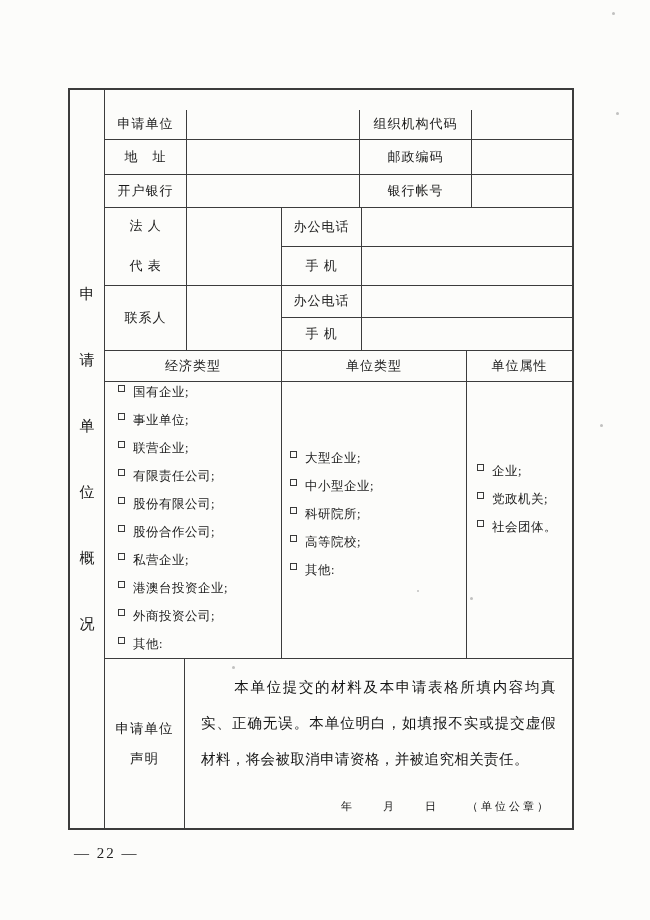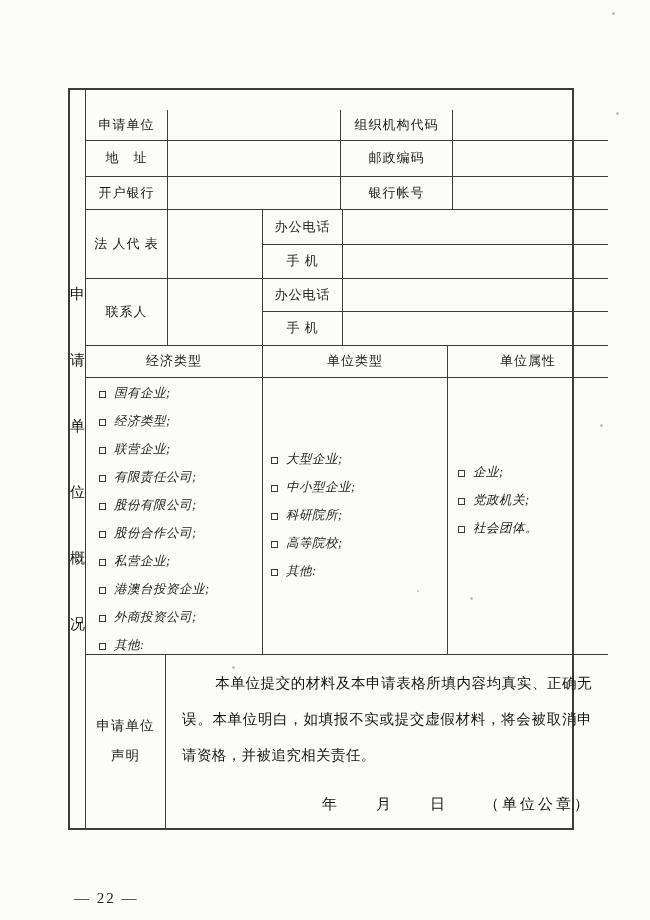--- a/index.html
+++ b/index.html
@@ -29,33 +29,33 @@
     font-size:13px; letter-spacing:1px; color:#1a1a1a;
   }
   .cell.no-r { border-right:none; }
   .w-label{width:82px}.w-val{width:173px}.w-label2{width:112px}.w-val2{flex:1}
   .w-name-label{width:82px}.w-name-val{width:95px}
   .phone-col{flex:1; display:flex; flex-direction:column; }
   .phone-row{flex:1; display:flex; border-bottom:1.5px solid #3c3c3c;}
   .phone-row.last{border-bottom:none;}
   .phone-label{width:80px; border-right:1.5px solid #3c3c3c; display:flex; align-items:center; justify-content:center; font-size:13px; letter-spacing:1px;}
   .phone-val{flex:1;}
-  .two-line{flex-direction:row; line-height:40px;}
+  .two-line{flex-direction:column; line-height:40px;}
   .cat1{width:177px}.cat2{width:185px}.cat3{flex:1}
   .chk-col{display:block; align-items:flex-start; justify-content:flex-start;}
   .chk-col.c1{padding:2px 0 0 13px;}
   .chk-col.c2{padding:68px 0 0 8px;}
   .chk-col.c3{padding:81px 0 0 10px;}
-  .chk-item{display:flex; align-items:center; gap:8px; height:28px; font-size:12.5px; letter-spacing:0.5px; color:#1c1c1c;font-style:italic;}
+  .chk-item{display:flex; align-items:flex-start; gap:8px; height:28px; font-size:12.5px; letter-spacing:0.5px; color:#1c1c1c;}
   .chk-box{width:7px; height:7px; border:1.2px solid #3a3a3a; flex:none; margin-top:1px; background:transparent;}
   .decl-label{width:80px; border-right:1.5px solid #3c3c3c; display:flex; flex-direction:column; align-items:center; justify-content:center; line-height:30px; font-size:13.5px; letter-spacing:1px;}
   .decl-content{flex:1; display:flex; flex-direction:column; padding:10px 16px 14px 16px;}
   .decl-text{margin:0; text-indent:2.3em; font-size:14.5px; line-height:36px; letter-spacing:0.4px; text-align:justify; color:#151515;}
-  .decl-date{margin-top:22px; margin-left:140px; white-space:pre; font-size:15px; letter-spacing:3px; color:#151515;}
-  .page-num{position:absolute; left:74px; top:890px; font-size:15px; letter-spacing:2px; color:#222;}
+  .decl-date{margin-top:22px; margin-left:140px; white-space:pre; font-size:11px; letter-spacing:3px; color:#151515;}
+  .page-num{position:absolute; left:74px; top:845px; font-size:15px; letter-spacing:2px; color:#222;}
   .speck{position:absolute; background:#8f8f8f; border-radius:50%; opacity:.55;}
 </style>
 </head>
 <body>
 
 <div class="page">
 
   <div class="form-table">
 
     <div class="side-strip">
@@ -130,21 +130,21 @@
       </div>
 
       <div class="band b7">
         <div class="cell cat1 chk-col c1">
           <div class="chk-item">
               <span class="chk-box"></span>
               <span>国有企业;</span>
             </div>
           <div class="chk-item">
               <span class="chk-box"></span>
-              <span>经济类型;</span>
+              <span>事业单位;</span>
             </div>
           <div class="chk-item">
               <span class="chk-box"></span>
               <span>联营企业;</span>
             </div>
           <div class="chk-item">
               <span class="chk-box"></span>
               <span>有限责任公司;</span>
             </div>
           <div class="chk-item">

